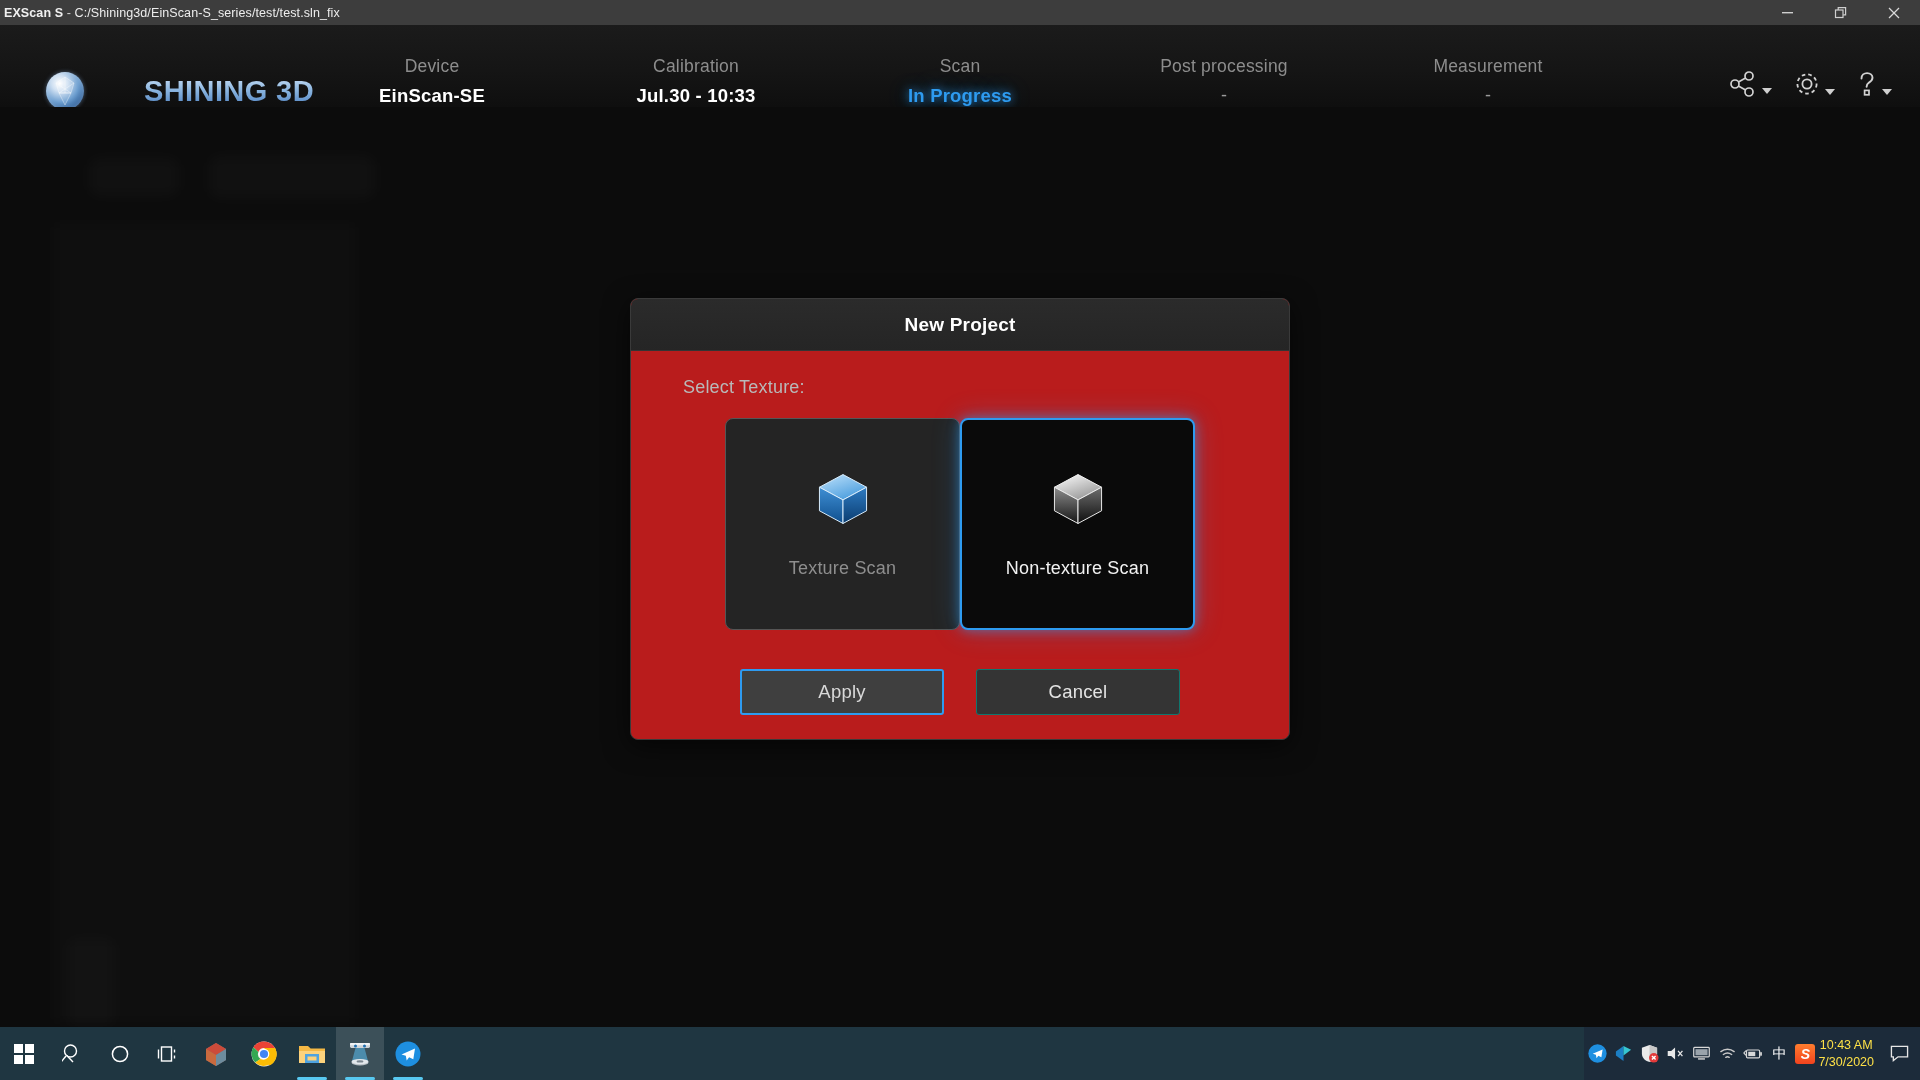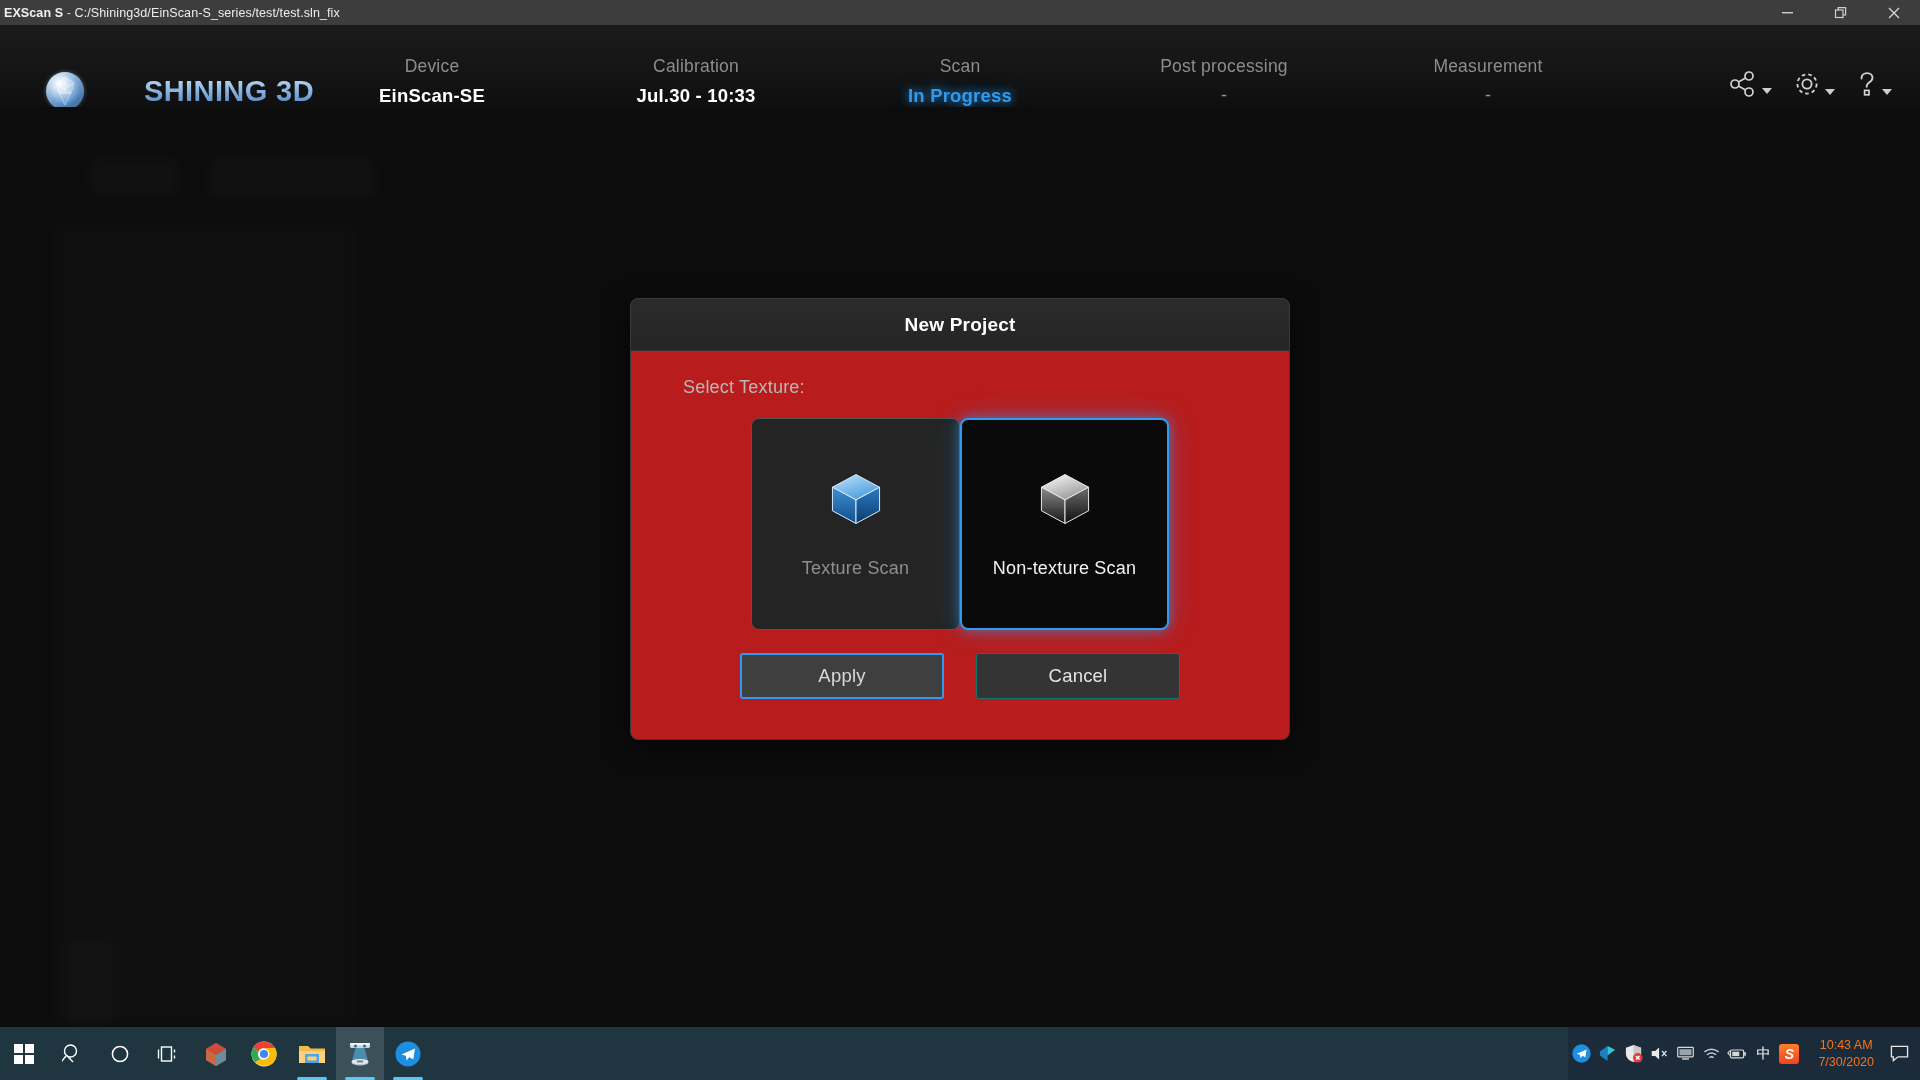--- a/index.html
+++ b/index.html
@@ -179,21 +179,21 @@
   }
 
   .texture-row {
     margin-top: 20px;
     display: flex;
     justify-content: center;
     position: relative;
     height: 215px;
   }
   .tex-card {
-    width: 209px; height: 212px;
+    width: 235px; height: 212px;
     border-radius: 8px;
     display: flex; flex-direction: column;
     align-items: center; justify-content: center;
     cursor: pointer;
     position: relative;
   }
   .tex-card.unselected {
     background: #242424;
     border: 1px solid #555555;
   }
@@ -202,21 +202,21 @@
     border: 2px solid #2e9bf0;
     box-shadow: 0 0 12px rgba(46,155,240,.55), 0 0 28px rgba(46,155,240,.30);
     z-index: 2;
   }
   .cube { width: 58px; height: 58px; margin-bottom: 30px; }
   .tex-caption { font-size: 18px; letter-spacing: .2px; }
   .tex-card.unselected .tex-caption { color: #8e8e8e; }
   .tex-card.selected  .tex-caption { color: #f2f2f2; }
 
   .modal-actions {
-    margin-top: 20px;
+    margin-top: 36px;
     display: flex; justify-content: center; gap: 32px;
   }
   .btn {
     width: 204px; height: 46px;
     border-radius: 3px;
     display: flex; align-items: center; justify-content: center;
     font-size: 18.5px; letter-spacing: .2px;
     cursor: pointer;
   }
   .btn.primary {
@@ -264,22 +264,22 @@
     width: 26px; text-align: center;
   }
   .sogou {
     width: 20px; height: 20px; border-radius: 3px;
     background: linear-gradient(180deg,#ff7d2e 0%,#f2431e 100%);
     color: #fff; font-size: 14px; font-weight: bold; font-style: italic;
     display: flex; align-items: center; justify-content: center;
     line-height: 1;
   }
   .clock {
-    margin: 0 10px 0 16px;
-    color: #f97316; font-size: 12.5px;
+    margin: 0 10px 0 0;
+    color: #fde047; font-size: 12.5px;
     text-align: center; line-height: 17px;
     cursor: pointer;
   }
   .action-center {
     width: 30px; height: 53px;
     display: flex; align-items: center; justify-content: center;
     cursor: pointer;
   }
 </style>
 </head>

